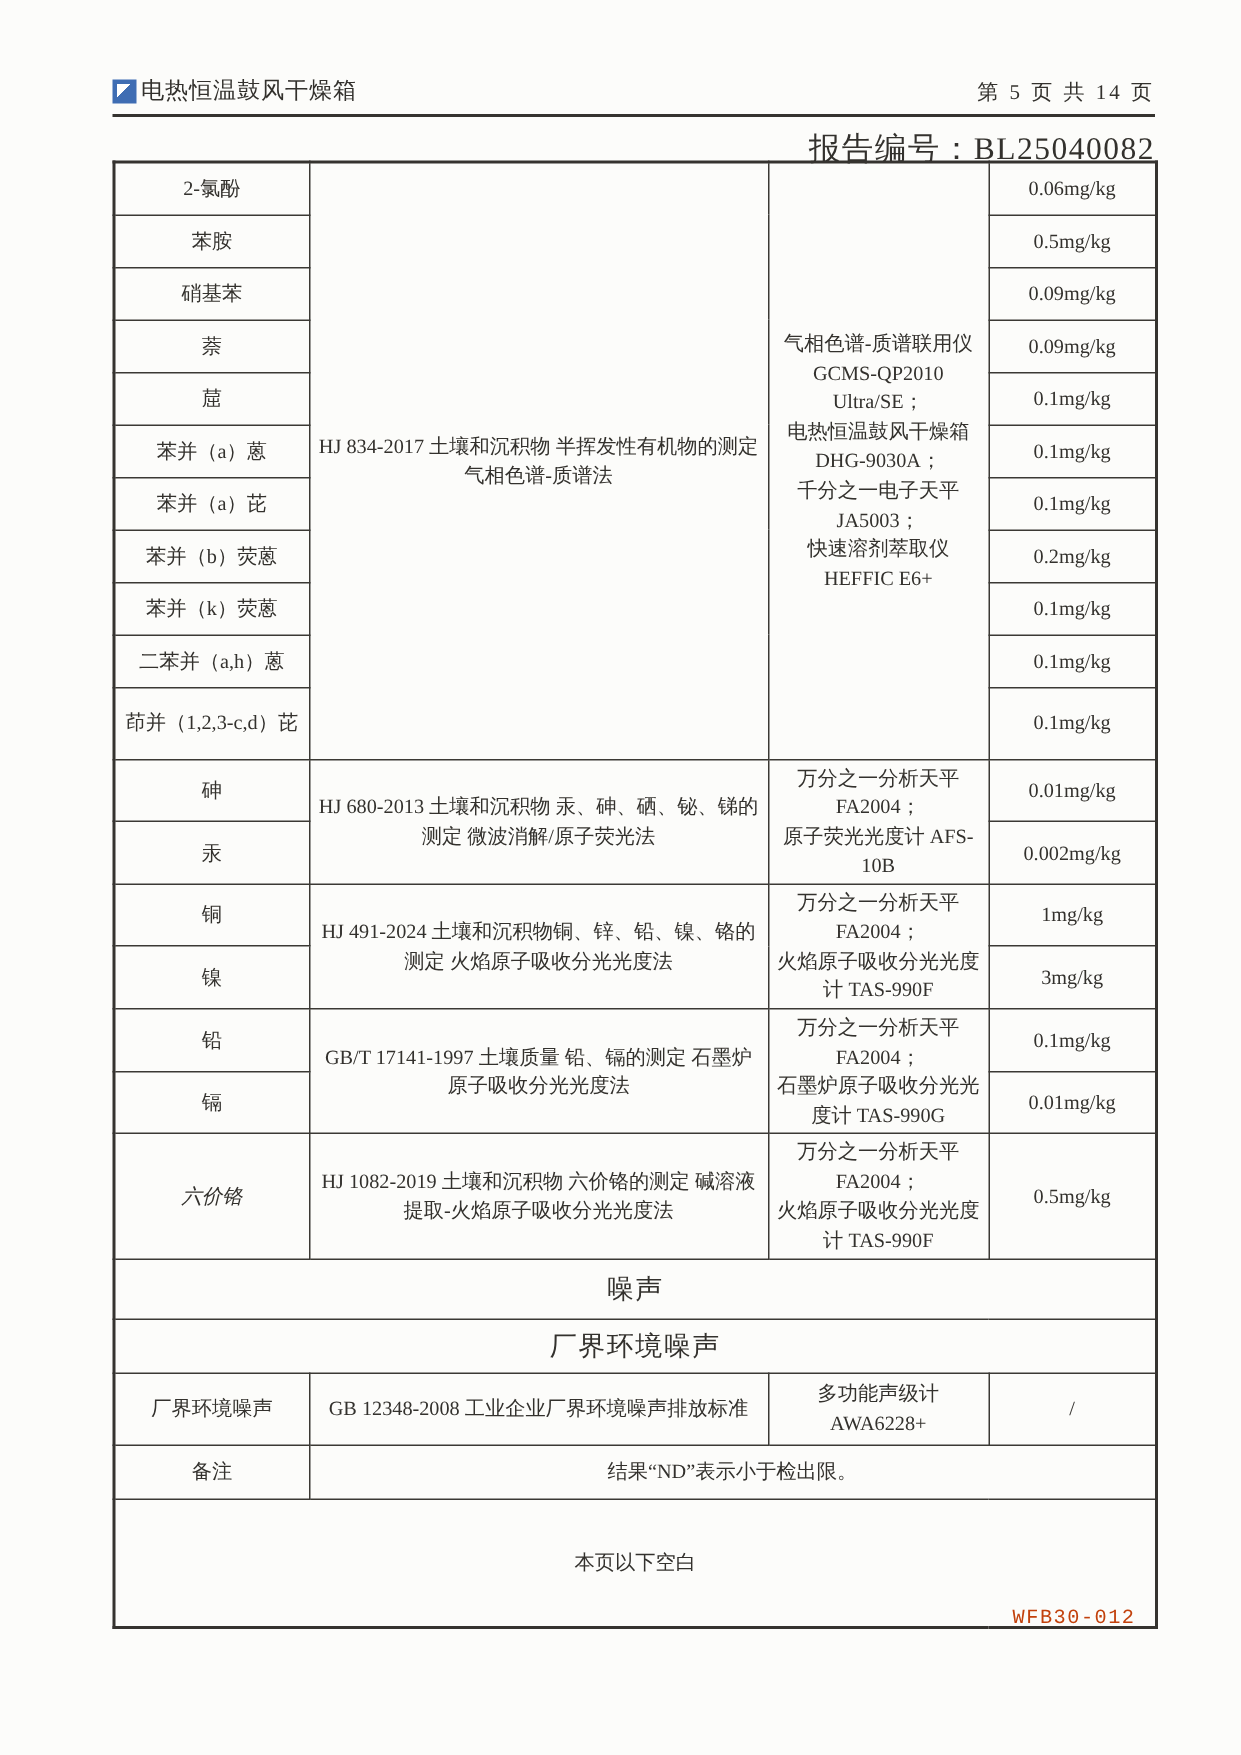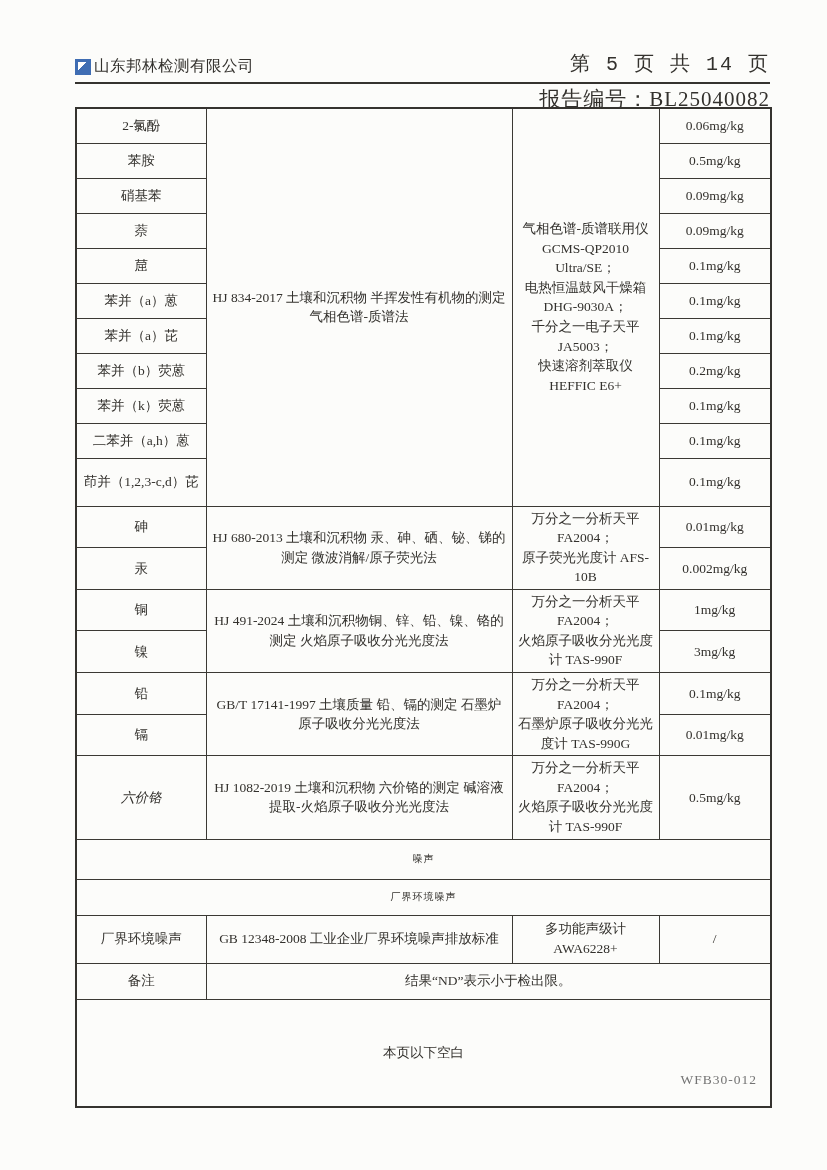--- a/index.html
+++ b/index.html
@@ -20,21 +20,21 @@
   }
   .brand { display:flex; align-items:center; gap:3px; font-size:15.5px; letter-spacing:0.5px; }
   .logo {
     width:16px; height:16px; background:#3f6db3; position:relative;
     display:inline-block; flex:0 0 auto;
   }
   .logo span{
     position:absolute; left:3px; top:3px; width:10px; height:10px;
     background:linear-gradient(135deg,#ffffff 0 45%, transparent 45%);
   }
-  .page-info { font-size:20px; letter-spacing:2px;font-family:Liberation Mono, monospace; }
+  .page-info { font-size:14px; letter-spacing:2px; }
   .report-line {
     position:absolute; top:85px; right:57px;
     font-size:21px; letter-spacing:1px;
   }
 
   
   table.main {
     position:absolute; top:107px; left:75px;
     width:695px; border-collapse:collapse; table-layout:fixed;
     font-size:13.5px; color:#33312d;border-radius:32px;
@@ -44,42 +44,42 @@
     text-align:center; vertical-align:middle;
     padding:2px 4px; line-height:1.45;
     overflow:hidden;
   }
   table.main { border:2px solid #35332f; }
   td.method { text-align:left; padding:4px 10px; }
   td.instr  { padding:3px 4px;margin-left:22px; }
   .h35 { height:35px; } .h48 { height:48px; }
   .h37 { height:37px; } .h38 { height:38px; }
   .h78 { height:78px;font-style:italic; } .h40 { height:40px; }
-  .h36 { height:36px; } .h104 { height:108px;margin-left:23px; }
-  td.sectionhead { font-size:10px; letter-spacing:1px; }
+  .h36 { height:36px; } .h104 { height:86px;margin-left:23px; }
+  td.sectionhead { font-size:18px; letter-spacing:1px; }
   td.remark-text { text-align:left; padding-left:12px; }
   td.blank { text-align:left; vertical-align:top; padding:6px 10px; }
 
   
   .footer-code {
     position:absolute; top:1072px; right:70px;
-    font-size:13.5px; letter-spacing:1px; color:#737373;
+    font-size:13.5px; letter-spacing:1px; color:#c2410c;font-family:Liberation Mono, monospace;
   }
 </style>
 </head>
 <body>
 
 <div class="page">
 
   <div class="header">
     <div class="brand">
       <span class="logo">
           <span></span>
         </span>
-      <span>山东邦林检测有限公司</span>
+      <span>电热恒温鼓风干燥箱</span>
     </div>
     <div class="page-info">第 5 页 共 14 页</div>
   </div>
 
   <div class="report-line">
     <span>报告编号：</span><span>BL25040082</span>
   </div>
 
   <table class="main">
     <colgroup>

